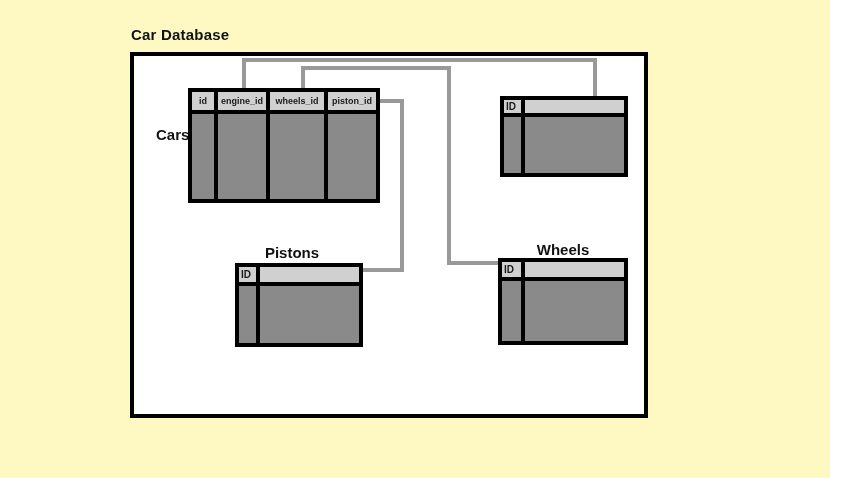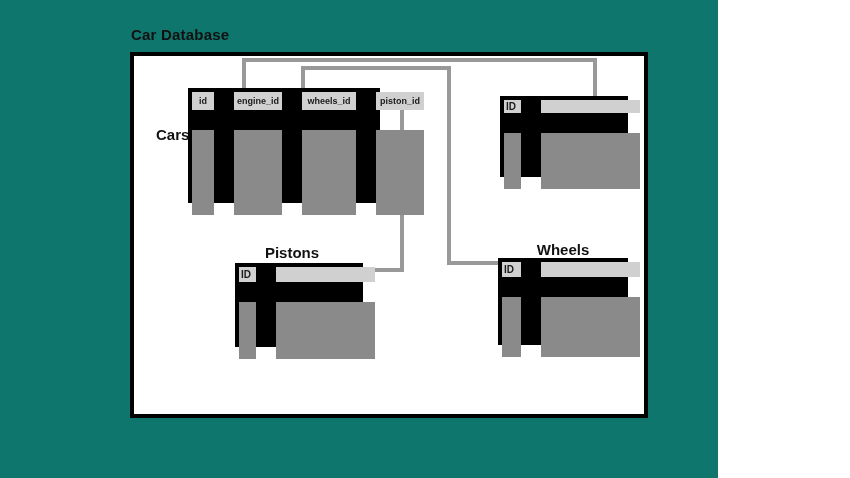--- a/index.html
+++ b/index.html
@@ -3,25 +3,24 @@
 <meta charset="utf-8">
 <style>
   html, body {
     margin: 0;
     padding: 0;
     background: #ffffff;
     font-family: "Liberation Sans", sans-serif;
   }
   .canvas {
     position: relative;
-    width: 692px;
+    width: 830px;
     height: 478px;
-    background: #0f766e;
+    background: #fef9c3;
     overflow: hidden;
-    padding-left: 26px;
   }
   .diagram-title {
     position: absolute;
     left: 131px;
     top: 26px;
     font-size: 15px;
     font-weight: 700;
     color: #111111;
     letter-spacing: 0.2px;
   }
@@ -38,21 +37,21 @@
   }
   .conn {
     position: absolute;
     background: #999999;
     z-index: 1;
   }
   .db-table {
     position: absolute;
     background: #000000;
     display: grid;
-    gap: 20px;
+    gap: 4px;
     padding: 4px;
     box-sizing: border-box;
     z-index: 2;
   }
   .cell-h {
     background: #d0d0d0;
     color: #1a1a1a;
     font-size: 9px;
     font-weight: 700;
     display: flex;

